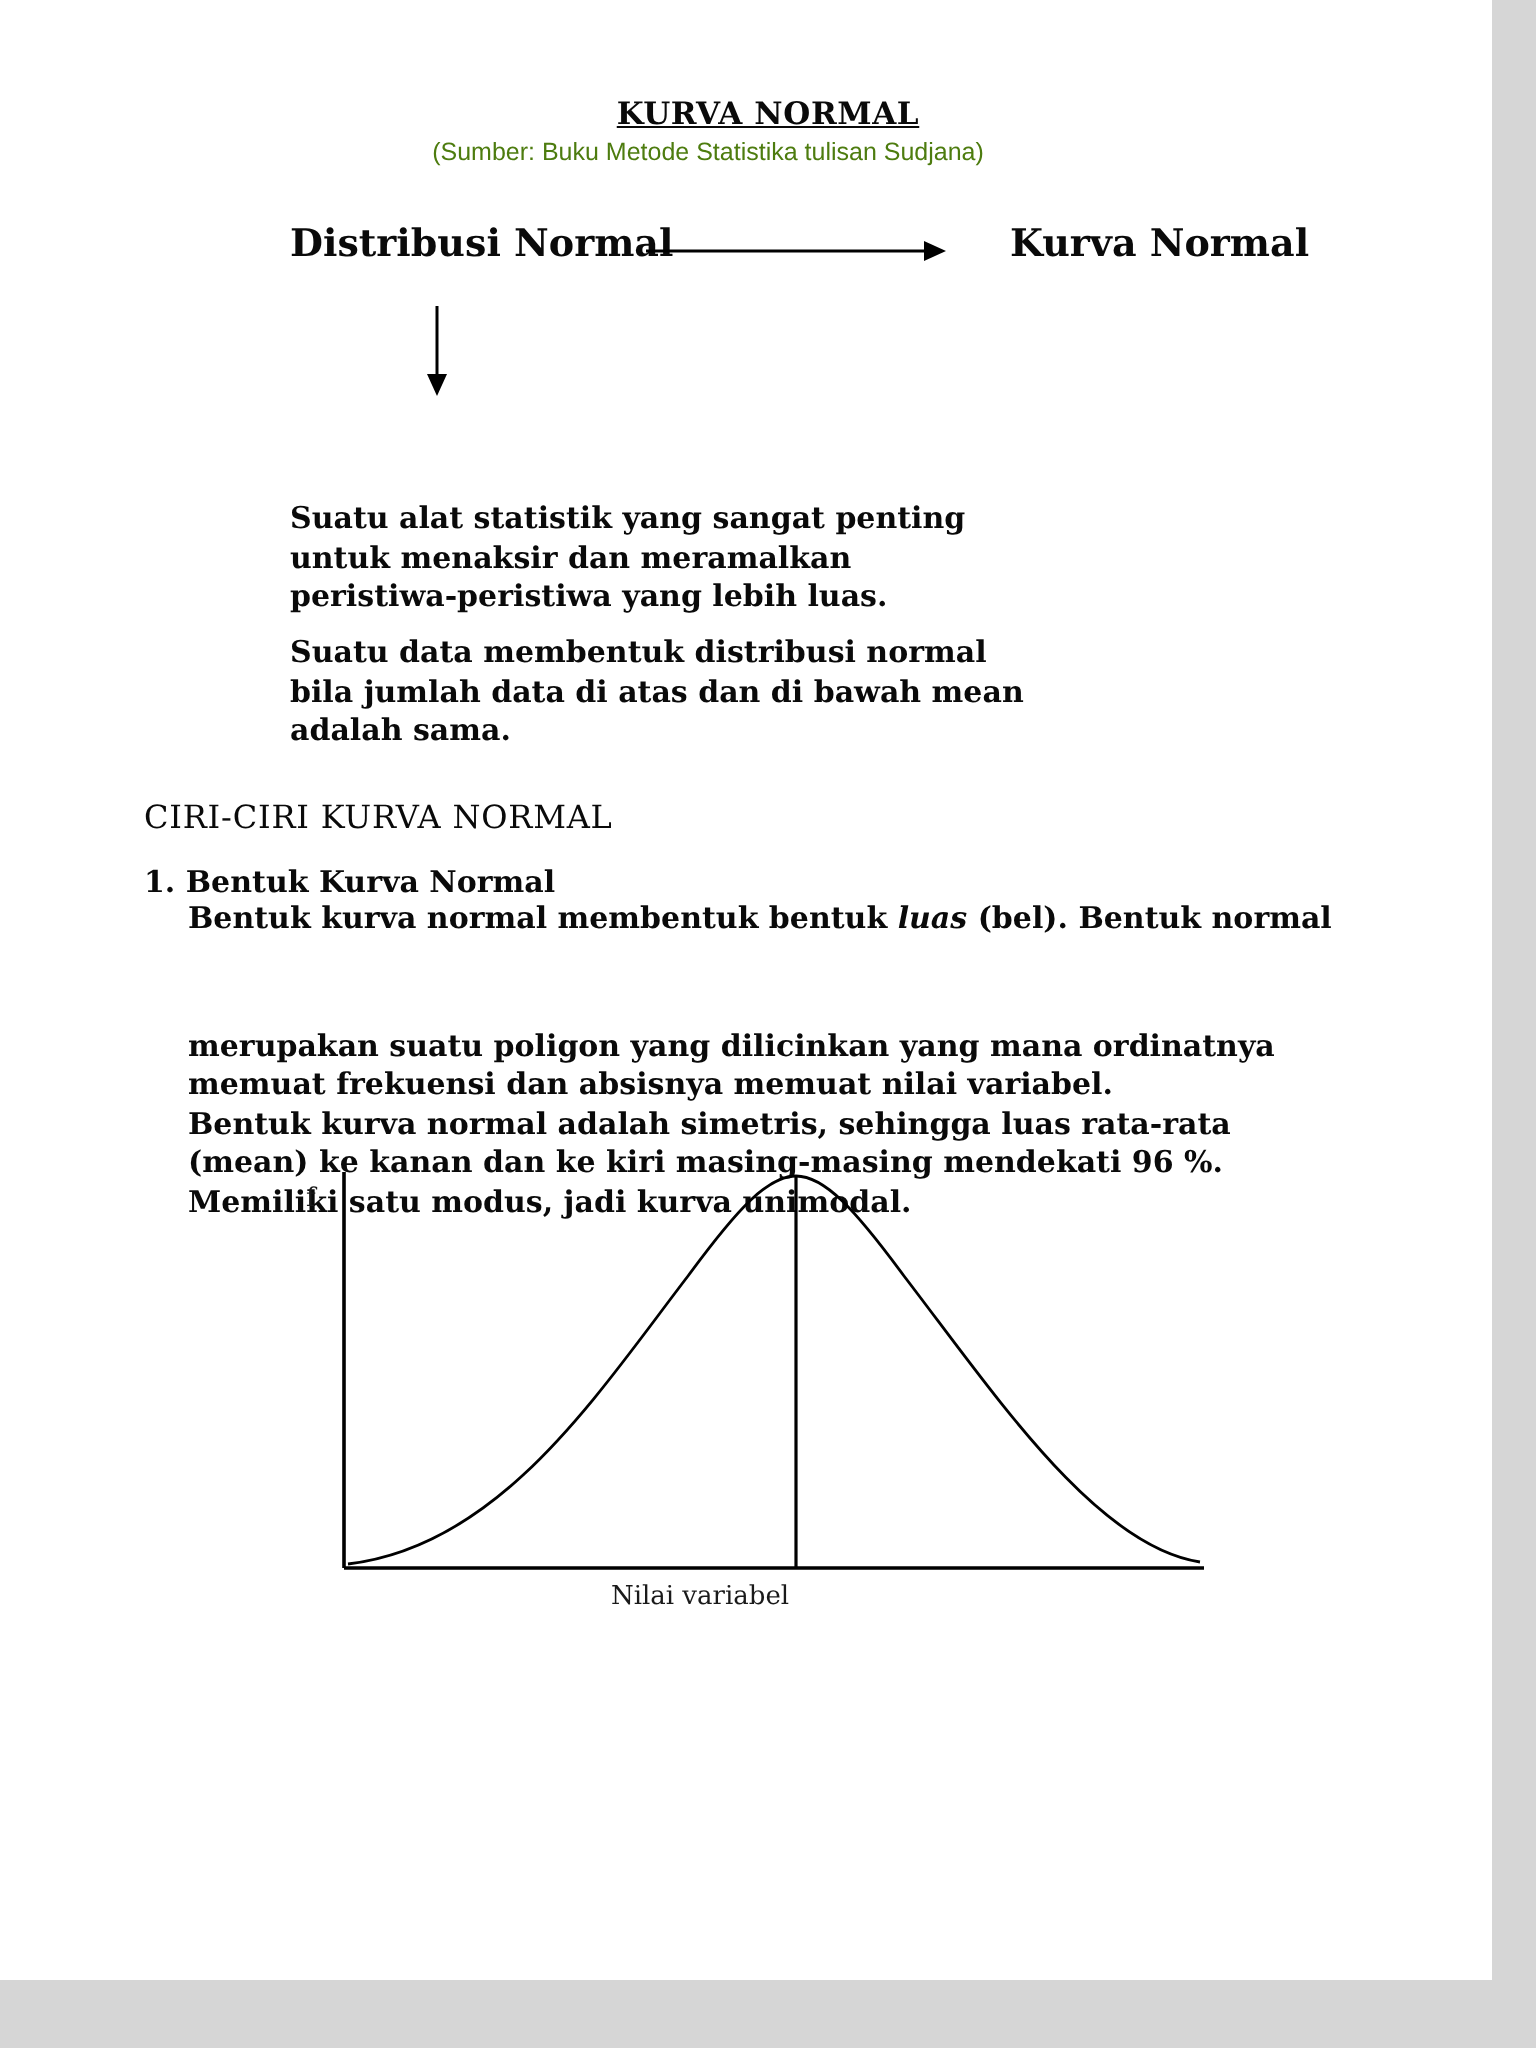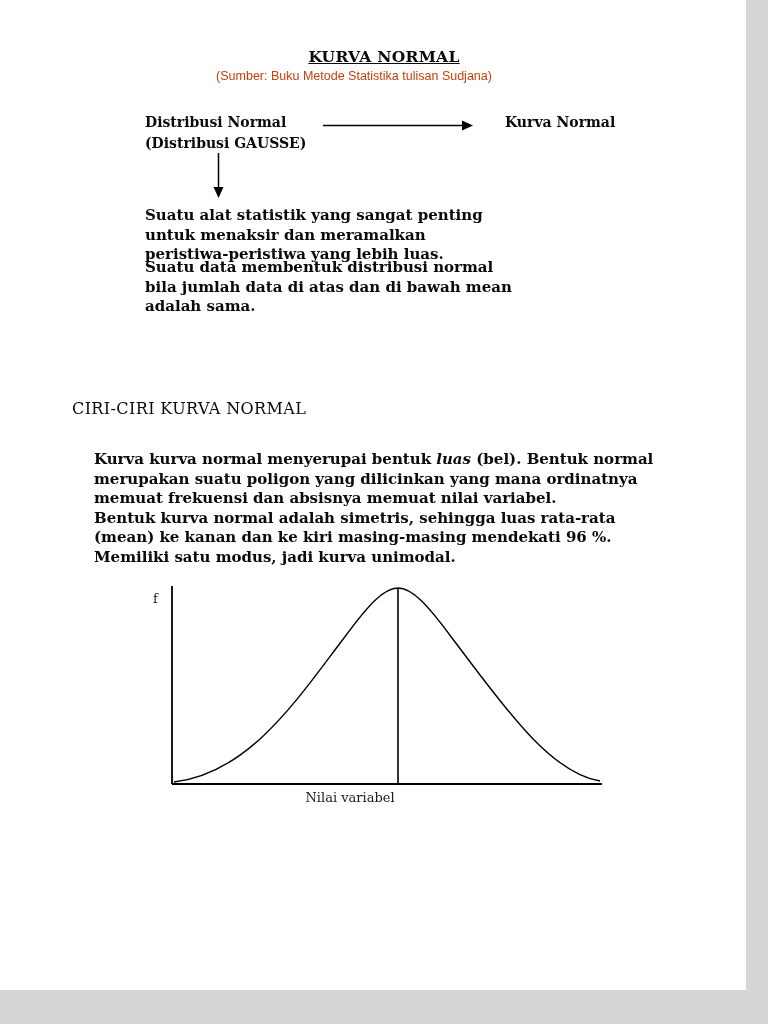--- a/index.html
+++ b/index.html
@@ -18,26 +18,26 @@
   }
   .abs{position:absolute;}
   .title{
     left:0;top:47;width:768px;text-align:center;
     font-size:15.5px;font-weight:bold;letter-spacing:.3px;
   }
   .title span{text-decoration:underline;}
   .subtitle{
     left:0;top:69px;width:708px;text-align:center;
     font-family:"Liberation Sans","DejaVu Sans",sans-serif;
-    font-size:12.5px;color:#c2410c;
+    font-size:12.5px;color:#4d7c0f;
   }
   .title{top:47px;}
-  .bold-block{font-weight:bold;font-size:14px;line-height:21px;}
+  .bold-block{font-weight:bold;font-size:19px;line-height:21px;}
   .para{font-weight:bold;font-size:15px;line-height:19.5px;}
-  .lines{white-space:pre-line;}
+  .lines{white-space:pre-line;margin-top:44px;}
   .heading{font-size:16px;font-weight:normal;letter-spacing:.4px;}
   .item-title{font-weight:bold;font-size:15px;}
   .body-text{font-weight:bold;font-size:15px;line-height:19.5px;}
   .body-text .it{font-style:italic;}
   svg{display:block;}
   .axis{stroke:#000;stroke-width:1.8;fill:none;}
   .curve{stroke:#000;stroke-width:1.4;fill:none;}
   .meanline{stroke:#000;stroke-width:1.6;}
   .arrow-line{stroke:#000;stroke-width:1.5;}
   .arrow-head{fill:#000;}
@@ -48,21 +48,20 @@
 
 <div class="page">
 
   <div class="abs title">
     <span>KURVA NORMAL</span>
   </div>
   <div class="abs subtitle">(Sumber: Buku Metode Statistika tulisan Sudjana)</div>
 
   <div class="abs bold-block" style="left:145px;top:112px;">
     <div>Distribusi Normal</div>
-    <div>(Distribusi GAUSSE)</div>
   </div>
 
   <div class="abs" style="left:322px;top:119px;">
     <svg width="152" height="13">
       <line class="arrow-line" x1="1" y1="6.5" x2="141" y2="6.5"></line>
       <polygon class="arrow-head" points="140,1.5 151,6.5 140,11.5"></polygon>
     </svg>
   </div>
 
   <div class="abs bold-block" style="left:505px;top:112px;">Kurva Normal</div>
@@ -71,29 +70,30 @@
     <svg width="15" height="46">
       <line class="arrow-line" x1="7.5" y1="0" x2="7.5" y2="35"></line>
       <polygon class="arrow-head" points="2.5,34 12.5,34 7.5,45"></polygon>
     </svg>
   </div>
 
   <div class="abs para lines" style="left:145px;top:206px;width:420px;">Suatu alat statistik yang sangat penting
 untuk menaksir dan meramalkan
 peristiwa-peristiwa yang lebih luas.</div>
 
-  <div class="abs para lines" style="left:145px;top:258px;width:420px;">Suatu data membentuk distribusi normal
+  <div class="abs para lines" style="left:145px;top:273px;width:420px;">Suatu data membentuk distribusi normal
 bila jumlah data di atas dan di bawah mean
 adalah sama.</div>
 
   <div class="abs heading" style="left:72px;top:399px;text-align:center;">CIRI-CIRI KURVA NORMAL</div>
 
+  <div class="abs item-title" style="left:72px;top:432px;">1. Bentuk Kurva Normal</div>
 
   <div class="abs body-text" style="left:94px;top:450px;width:605px;">
-    <span>Kurva kurva normal menyerupai bentuk </span><span class="it">luas</span><span> (bel). Bentuk normal</span>
+    <span>Bentuk kurva normal membentuk bentuk </span><span class="it">luas</span><span> (bel). Bentuk normal</span>
     <span class="lines" style="display:block;">merupakan suatu poligon yang dilicinkan yang mana ordinatnya
 memuat frekuensi dan absisnya memuat nilai variabel.
 Bentuk kurva normal adalah simetris, sehingga luas rata-rata
 (mean) ke kanan dan ke kiri masing-masing mendekati 96 %.
 Memiliki satu modus, jadi kurva unimodal.</span>
   </div>
 
   <div class="abs" style="left:150px;top:576px;">
     <svg width="470" height="236">
 

